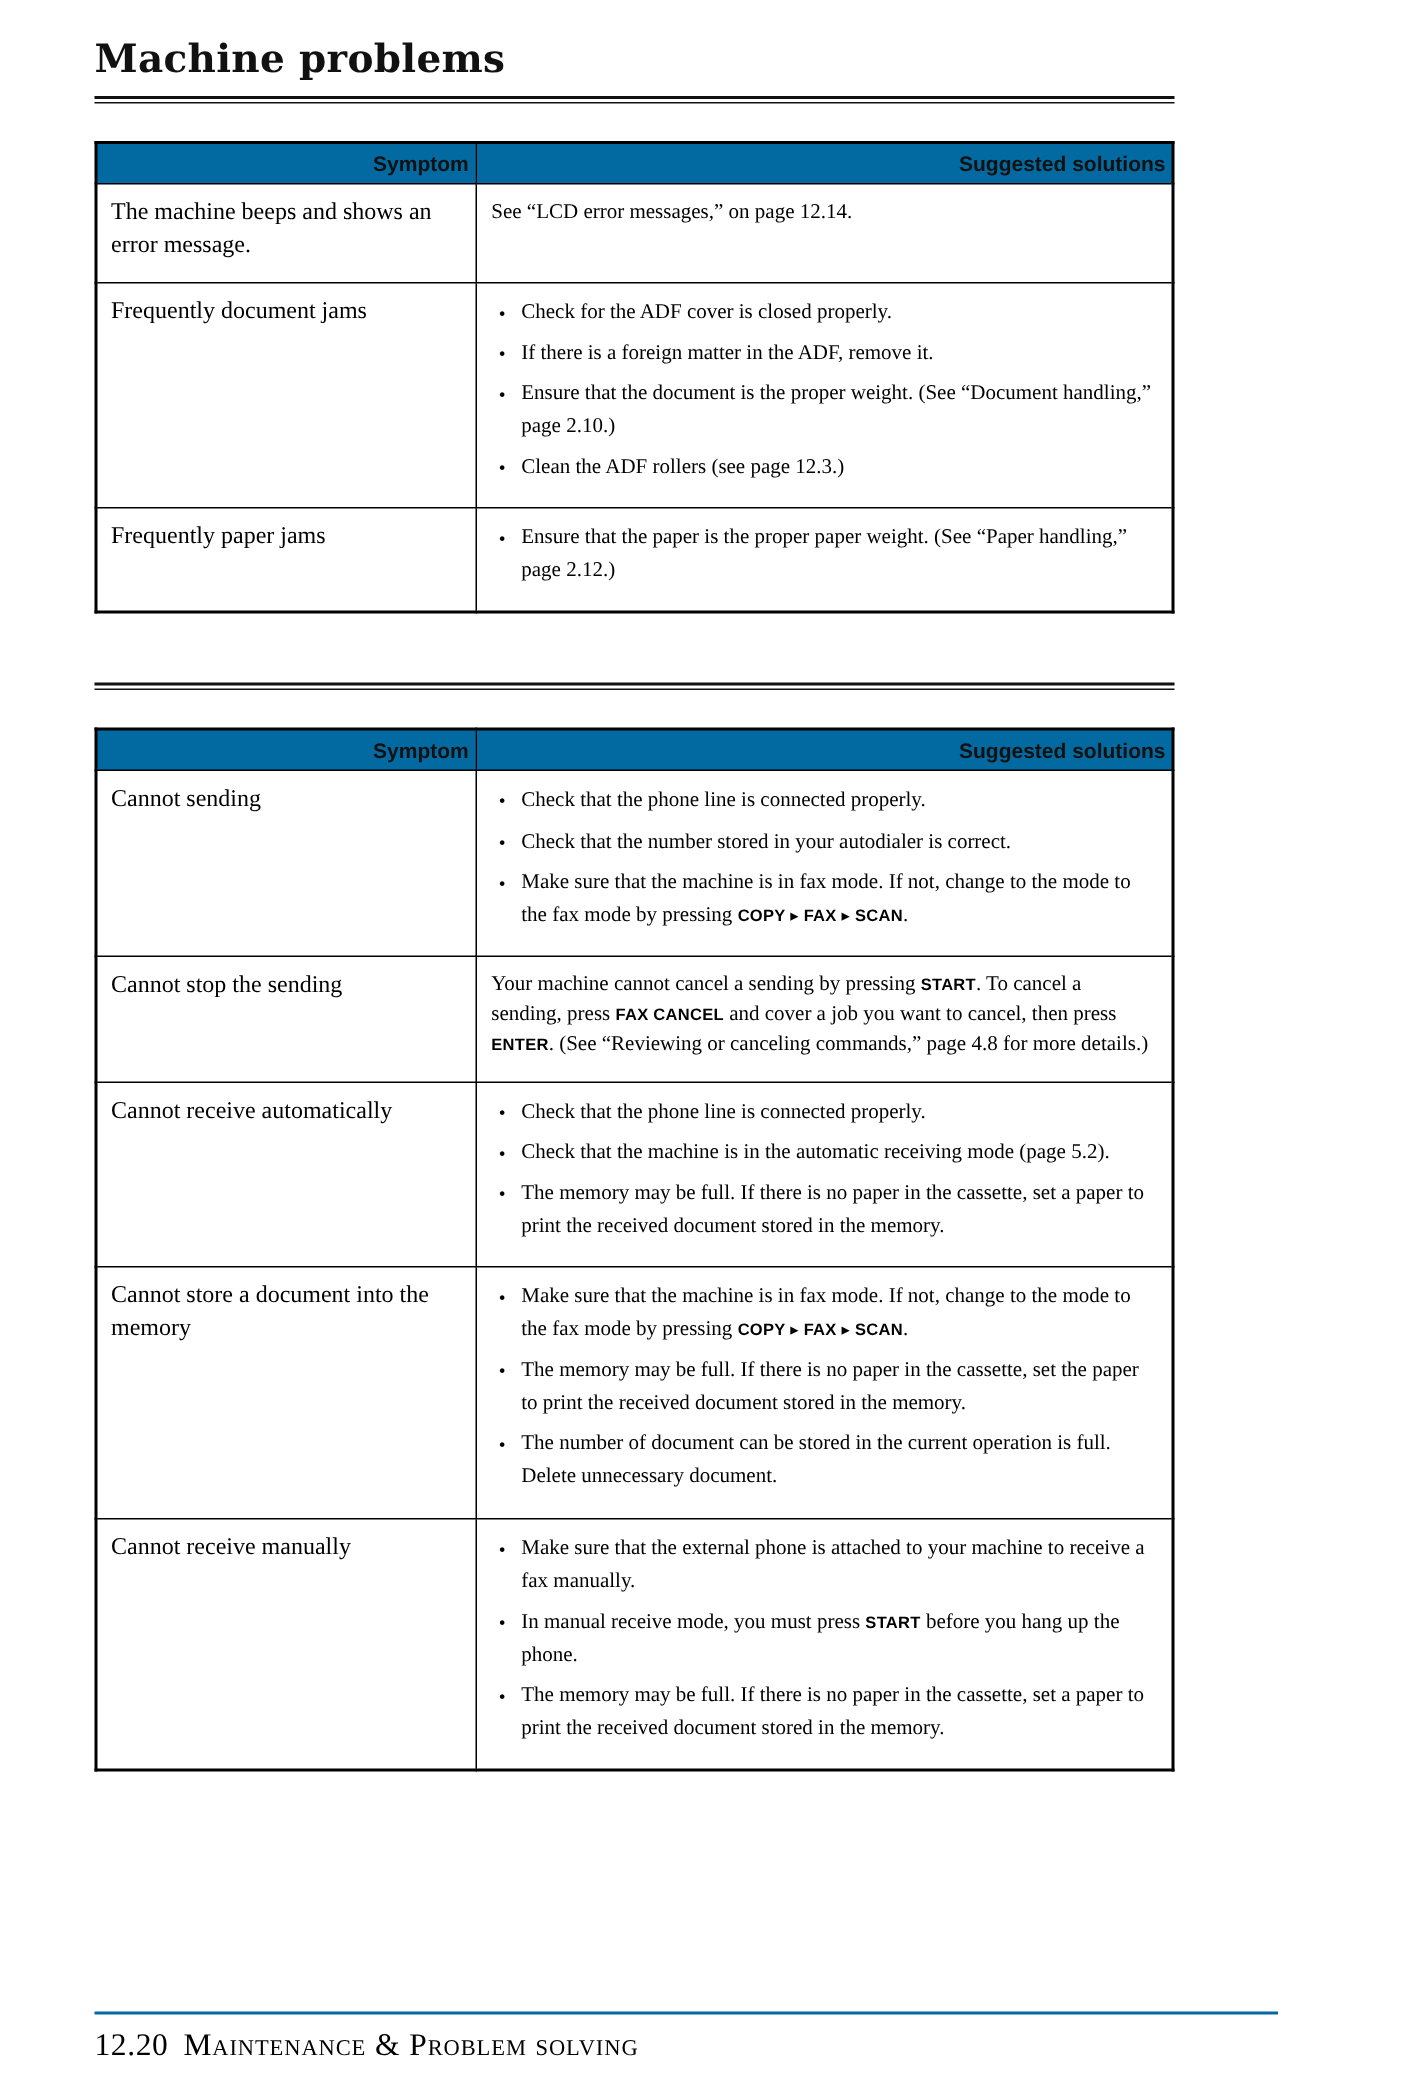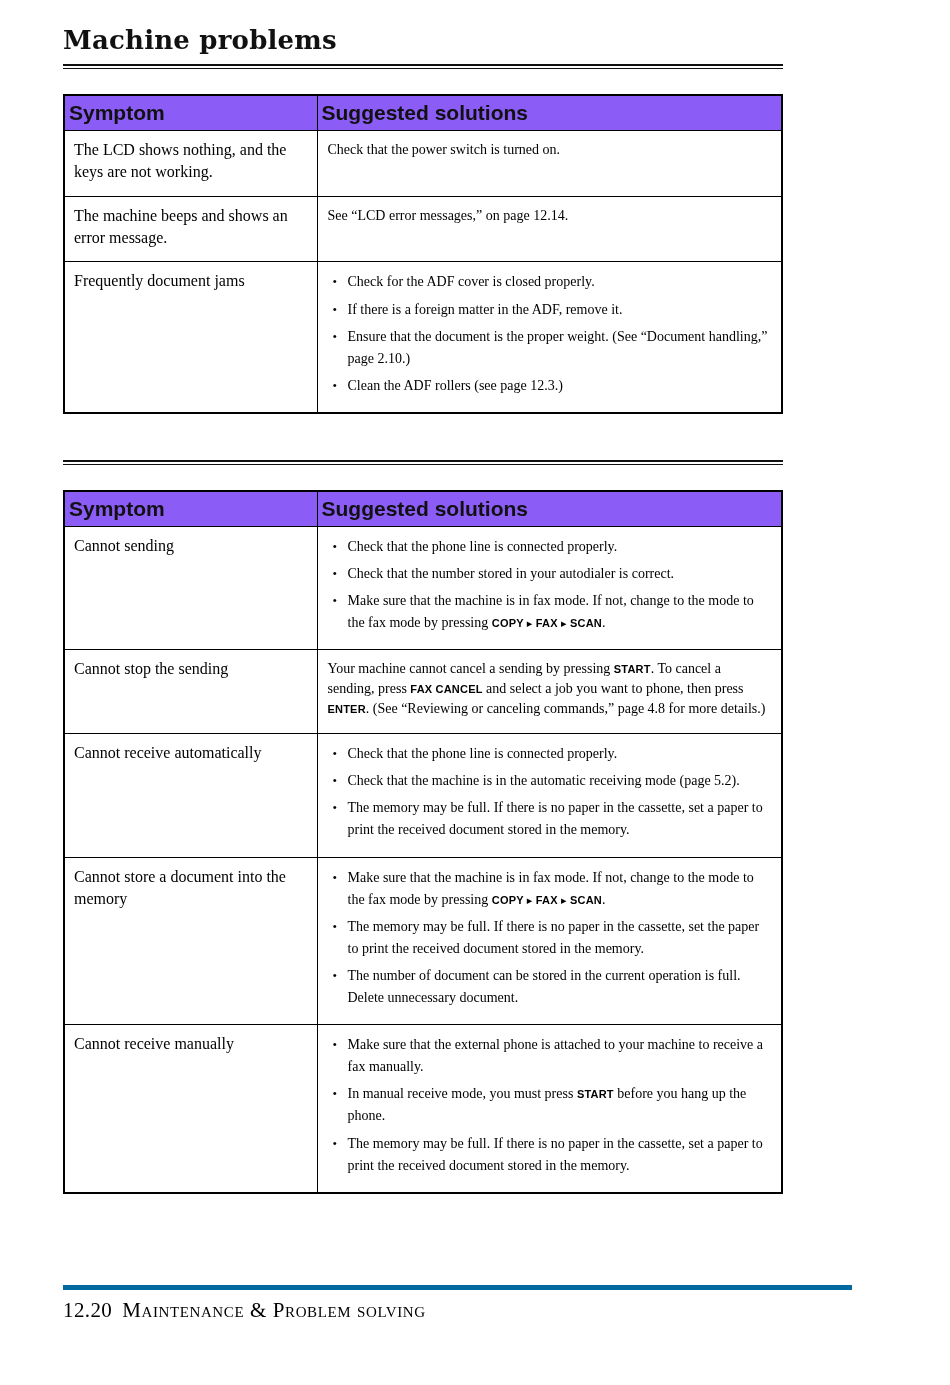--- a/index.html
+++ b/index.html
@@ -36,26 +36,26 @@
   .section-gap { margin-top: 46px; }
 
   table.problem-table {
     width: 100%;
     border-collapse: collapse;
     margin-top: 25px;
     border: 2px solid #000;
   }
 
   table.problem-table th {
-    background: #8b5cf6;
+    background: #0369a1;
     border: 1px solid #000;
     font-family: "Liberation Sans", "DejaVu Sans", sans-serif;
     font-weight: bold;
-    font-size: 21px;
-    text-align: left;
+    font-size: 14px;
+    text-align: right;
     padding: 5px 4px;
     color: #111;
   }
 
   table.problem-table td {
     border: 1px solid #000;
     vertical-align: top;
   }
 
   td.symptom-cell {
@@ -94,24 +94,24 @@
   .key {
     font-family: "Liberation Sans", "DejaVu Sans", sans-serif;
     font-weight: bold;
     font-size: 11px;
     letter-spacing: 0.2px;
     margin-top: 19px;
   }
 
   .page-footer {
     position: absolute;
-    top: 1285px;
+    top: 1341px;
     left: 63px;
     width: 818px;
-    border-top: 5px solid #0369a1;
+    border-top: 2px solid #0369a1;
     padding-top: 8px;
     white-space: nowrap;
   }
 
   .page-number {
     font-size: 21px;
     letter-spacing: 0.4px;
   }
 
   .footer-label {
@@ -131,26 +131,20 @@
     <div class="title-rule"></div>
     <table class="problem-table">
         <thead>
           <tr>
             <th style="width: 253px;">Symptom</th>
             <th>Suggested solutions</th>
           </tr>
         </thead>
         <tbody>
           <tr>
-            <td class="symptom-cell">The LCD shows nothing, and the keys are not working.</td>
-            <td class="solution-cell">
-              <div class="solution-paragraph"><span>Check that the power switch is turned on.</span></div>
-            </td>
-          </tr>
-          <tr>
             <td class="symptom-cell">The machine beeps and shows an error message.</td>
             <td class="solution-cell">
               <div class="solution-paragraph"><span>See “LCD error messages,” on page 12.14.</span></div>
             </td>
           </tr>
           <tr>
             <td class="symptom-cell">Frequently document jams</td>
             <td class="solution-cell">
               <div class="bullet-item">
                 <span class="bullet-marker">•</span>
@@ -160,20 +154,29 @@
                 <span class="bullet-marker">•</span>
                 <span class="bullet-text"><span>If there is a foreign matter in the ADF, remove it.</span></span>
               </div>
               <div class="bullet-item">
                 <span class="bullet-marker">•</span>
                 <span class="bullet-text"><span>Ensure that the document is the proper weight. (See “Document handling,” page 2.10.)</span></span>
               </div>
               <div class="bullet-item">
                 <span class="bullet-marker">•</span>
                 <span class="bullet-text"><span>Clean the ADF rollers (see page 12.3.)</span></span>
+              </div>
+            </td>
+          </tr>
+          <tr>
+            <td class="symptom-cell">Frequently paper jams</td>
+            <td class="solution-cell">
+              <div class="bullet-item">
+                <span class="bullet-marker">•</span>
+                <span class="bullet-text"><span>Ensure that the paper is the proper paper weight. (See “Paper handling,” page 2.12.)</span></span>
               </div>
             </td>
           </tr>
         </tbody>
       </table>
   </section>
 
   <section class="doc-section section-gap">
     <div class="title-rule"></div>
     <table class="problem-table">
@@ -197,21 +200,21 @@
               </div>
               <div class="bullet-item">
                 <span class="bullet-marker">•</span>
                 <span class="bullet-text"><span>Make sure that the machine is in fax mode. If not, change to the mode to the fax mode by pressing </span><span class="key">COPY ▸ FAX ▸ SCAN</span><span>.</span></span>
               </div>
             </td>
           </tr>
           <tr>
             <td class="symptom-cell">Cannot stop the sending</td>
             <td class="solution-cell">
-              <div class="solution-paragraph"><span>Your machine cannot cancel a sending by pressing </span><span class="key">START</span><span>. To cancel a sending, press </span><span class="key">FAX CANCEL</span><span> and select a job you want to phone, then press </span><span class="key">ENTER</span><span>. (See “Reviewing or canceling commands,” page 4.8 for more details.)</span></div>
+              <div class="solution-paragraph"><span>Your machine cannot cancel a sending by pressing </span><span class="key">START</span><span>. To cancel a sending, press </span><span class="key">FAX CANCEL</span><span> and cover a job you want to cancel, then press </span><span class="key">ENTER</span><span>. (See “Reviewing or canceling commands,” page 4.8 for more details.)</span></div>
             </td>
           </tr>
           <tr>
             <td class="symptom-cell">Cannot receive automatically</td>
             <td class="solution-cell">
               <div class="bullet-item">
                 <span class="bullet-marker">•</span>
                 <span class="bullet-text"><span>Check that the phone line is connected properly.</span></span>
               </div>
               <div class="bullet-item">

